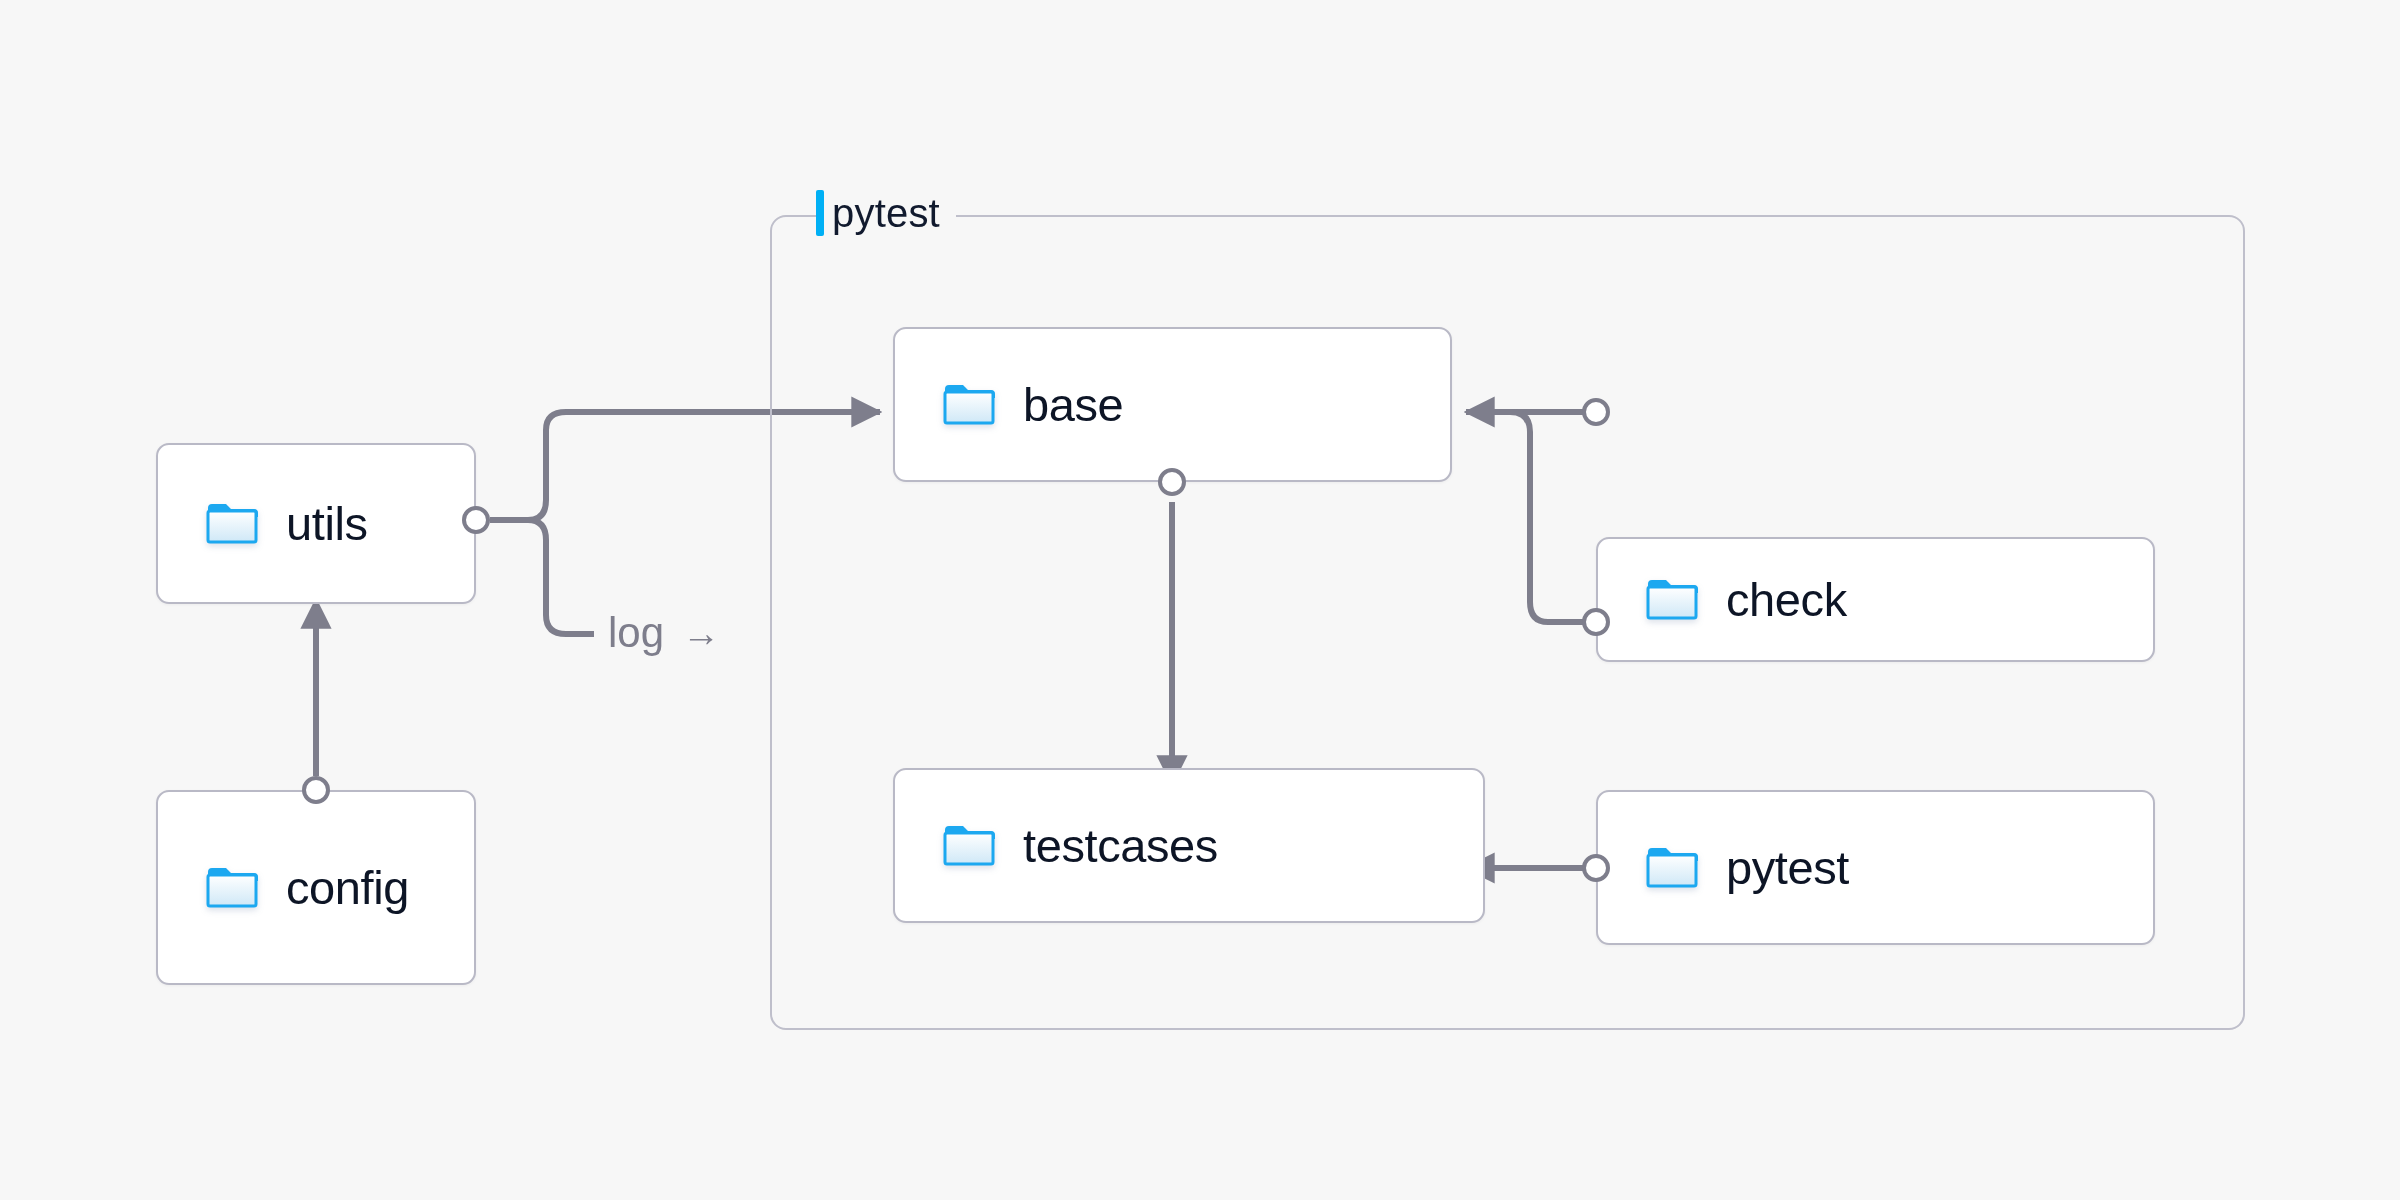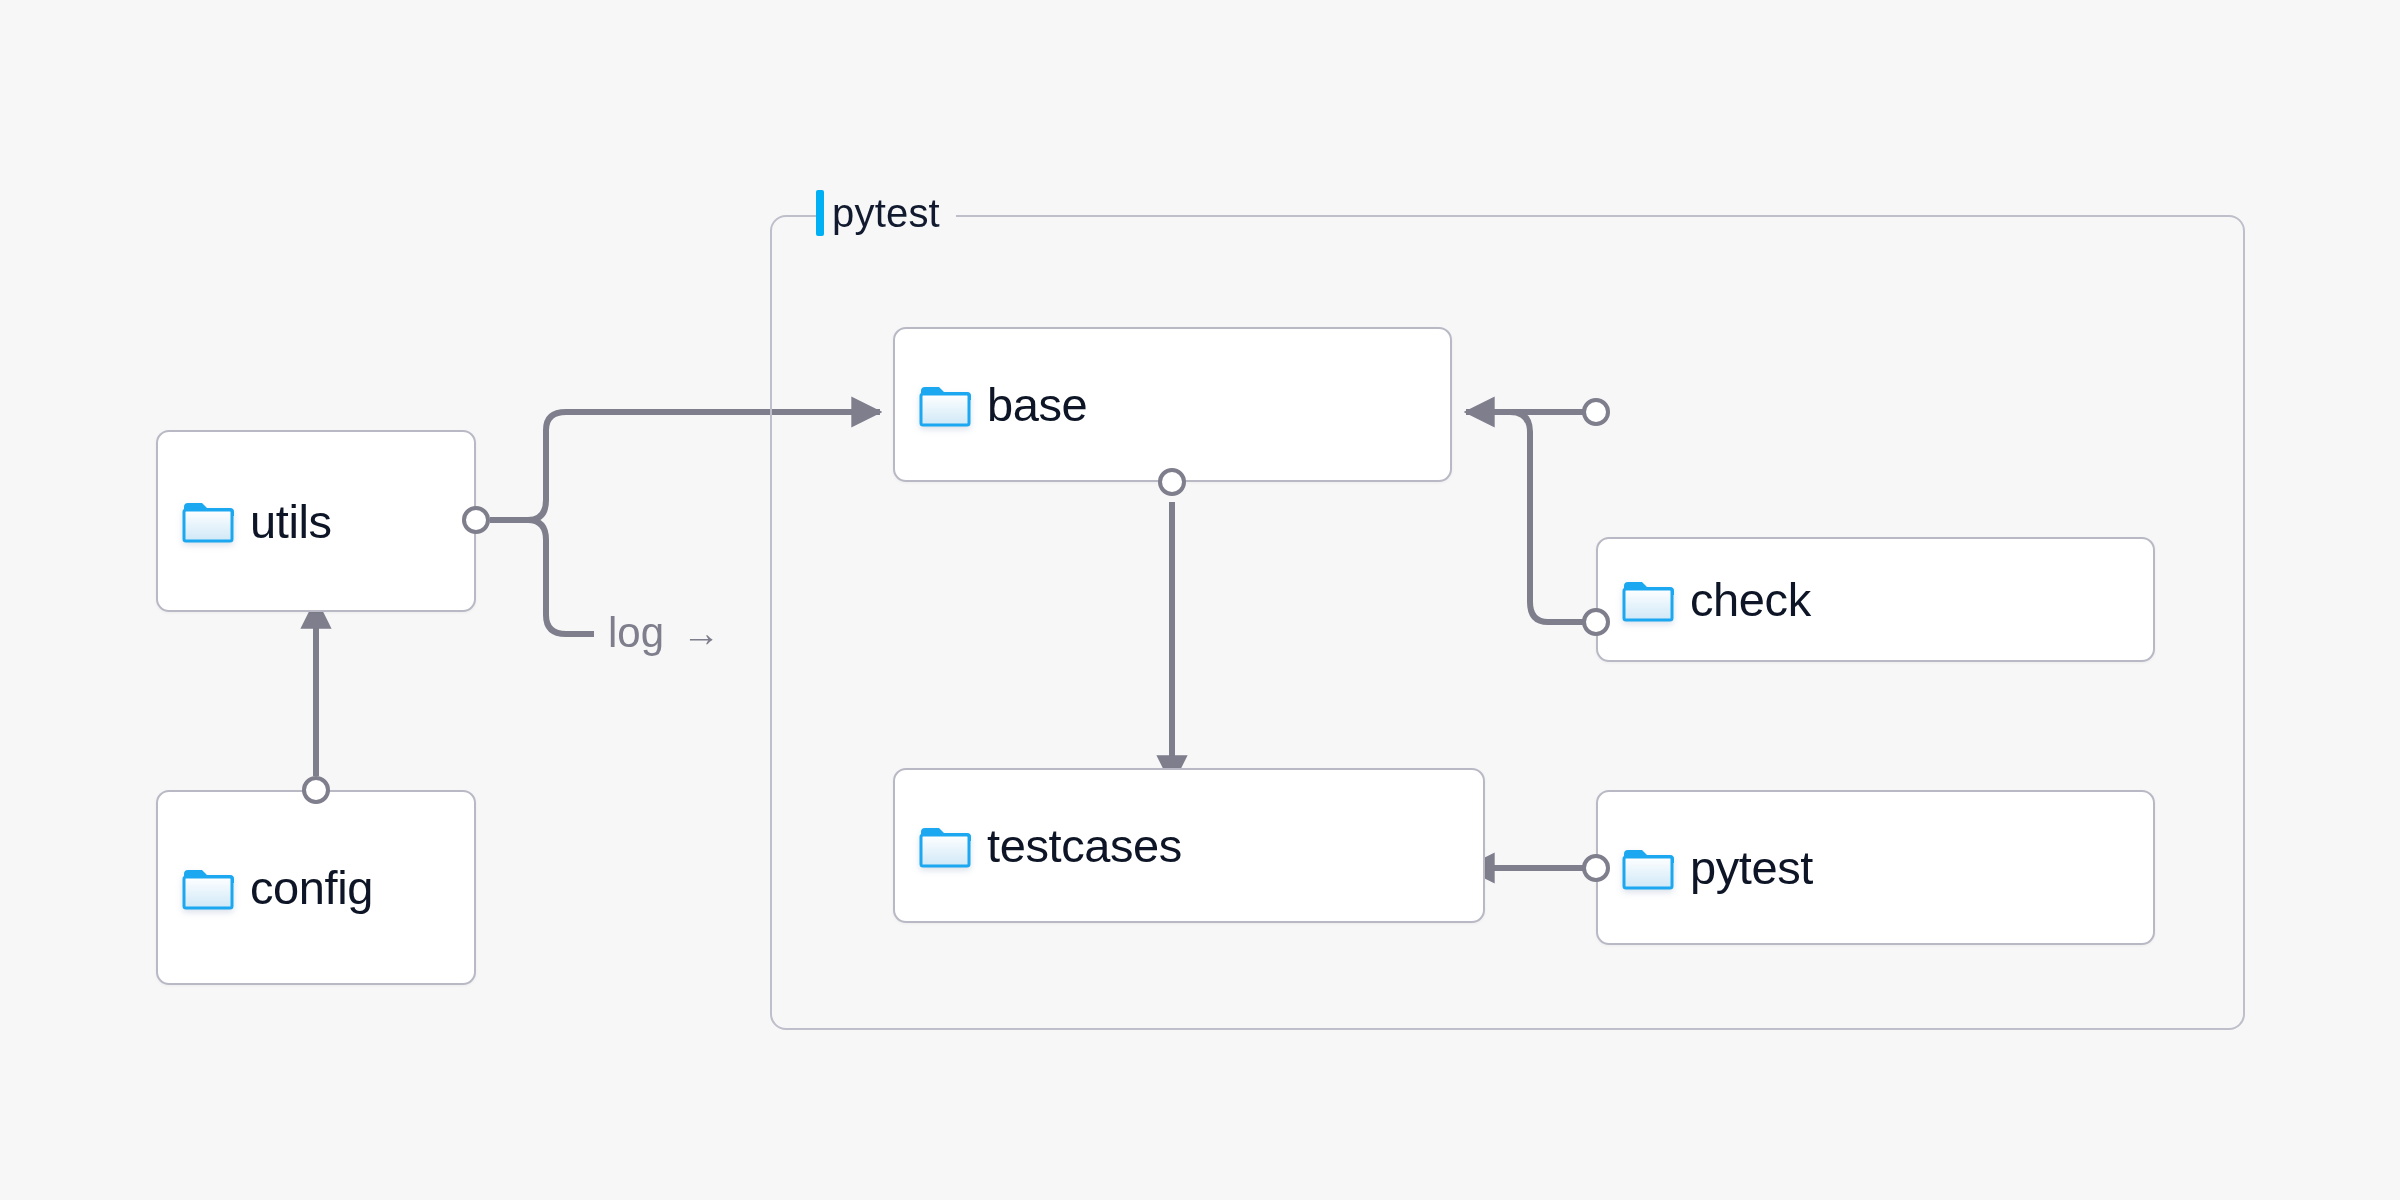--- a/index.html
+++ b/index.html
@@ -39,21 +39,21 @@
   
   .node{
     position:absolute;
     box-sizing:border-box;
     background:#ffffff;
     border:2px solid #b9b9c6;
     border-radius:13px;
     display:flex;align-items:center;
     box-shadow:0 1px 3px rgba(30,30,60,.05);
   }
-  .node-inner{display:flex;align-items:center;gap:16px;padding-left:24px;}
+  .node-inner{display:flex;align-items:flex-start;gap:28px;padding-left:48px;}
   .node-label{
     font-size:47px;color:#0d1526;line-height:1;white-space:nowrap;
     letter-spacing:-.4px;
   }
 
   
   .folder{
     width:52px;height:44px;position:relative;flex:0 0 auto;
     filter:drop-shadow(0 3px 3px rgba(60,90,140,.18));
   }
@@ -110,21 +110,21 @@
     <path d="M 1592 868 L 1466 868" fill="none" stroke="#7e7e8c" stroke-width="6" marker-end="url(#ah)"></path>
   </svg>
 
   <div class="group-box" style="left:770px;top:215px;width:1475px;height:815px;"></div>
 
   <div class="group-label" style="left:816px;top:190px;gap:8px;">
     <span class="group-bar"></span>
     <span class="group-label-text">pytest</span>
   </div>
 
-  <div class="node" style="left:156px;top:430px;width:320px;height:182px;">
+  <div class="node" style="left:156px;top:443px;width:320px;height:161px;">
     <div class="node-inner">
       <span class="folder">
         <svg viewBox="0 0 52 44" xmlns="http://www.w3.org/2000/svg">
           <path d="M2 8 a4 4 0 0 1 4-4 h14 l5 5 h23 a4 4 0 0 1 4 4 v4 H2 z" fill="#1ca8f0"></path>
           <rect x="2" y="11" width="48" height="31" rx="2" fill="url(#folderFill)" stroke="#1ca8f0" stroke-width="3"></rect>
         </svg>
       </span>
       <span class="node-label">utils</span>
     </div>
   </div>

